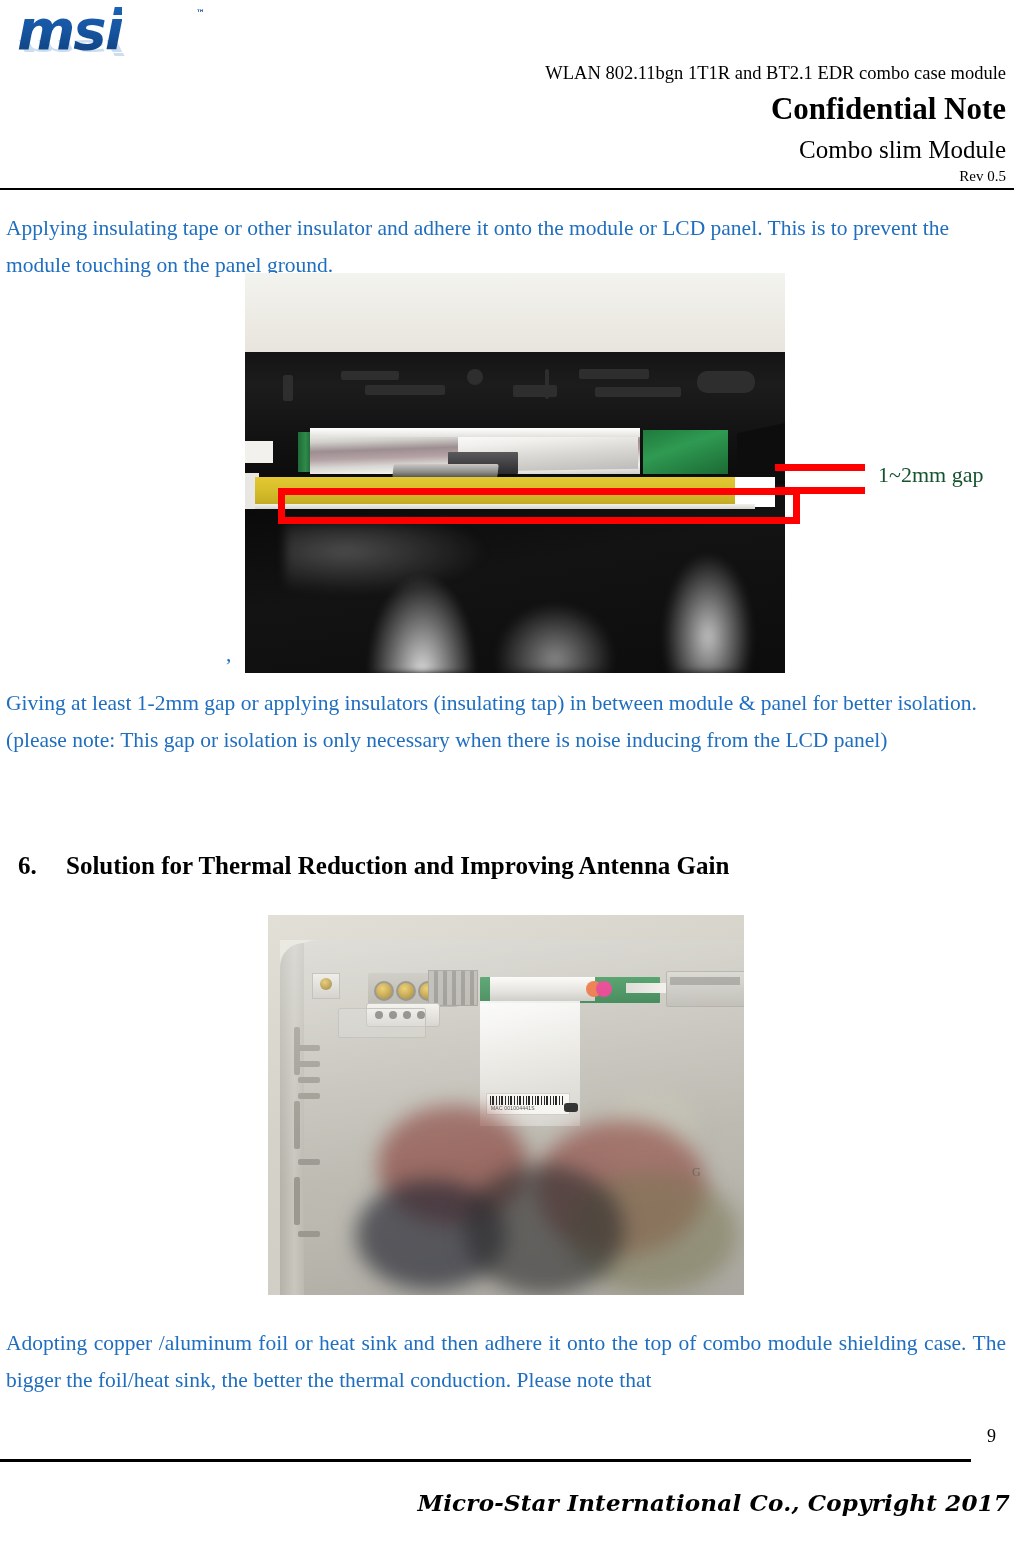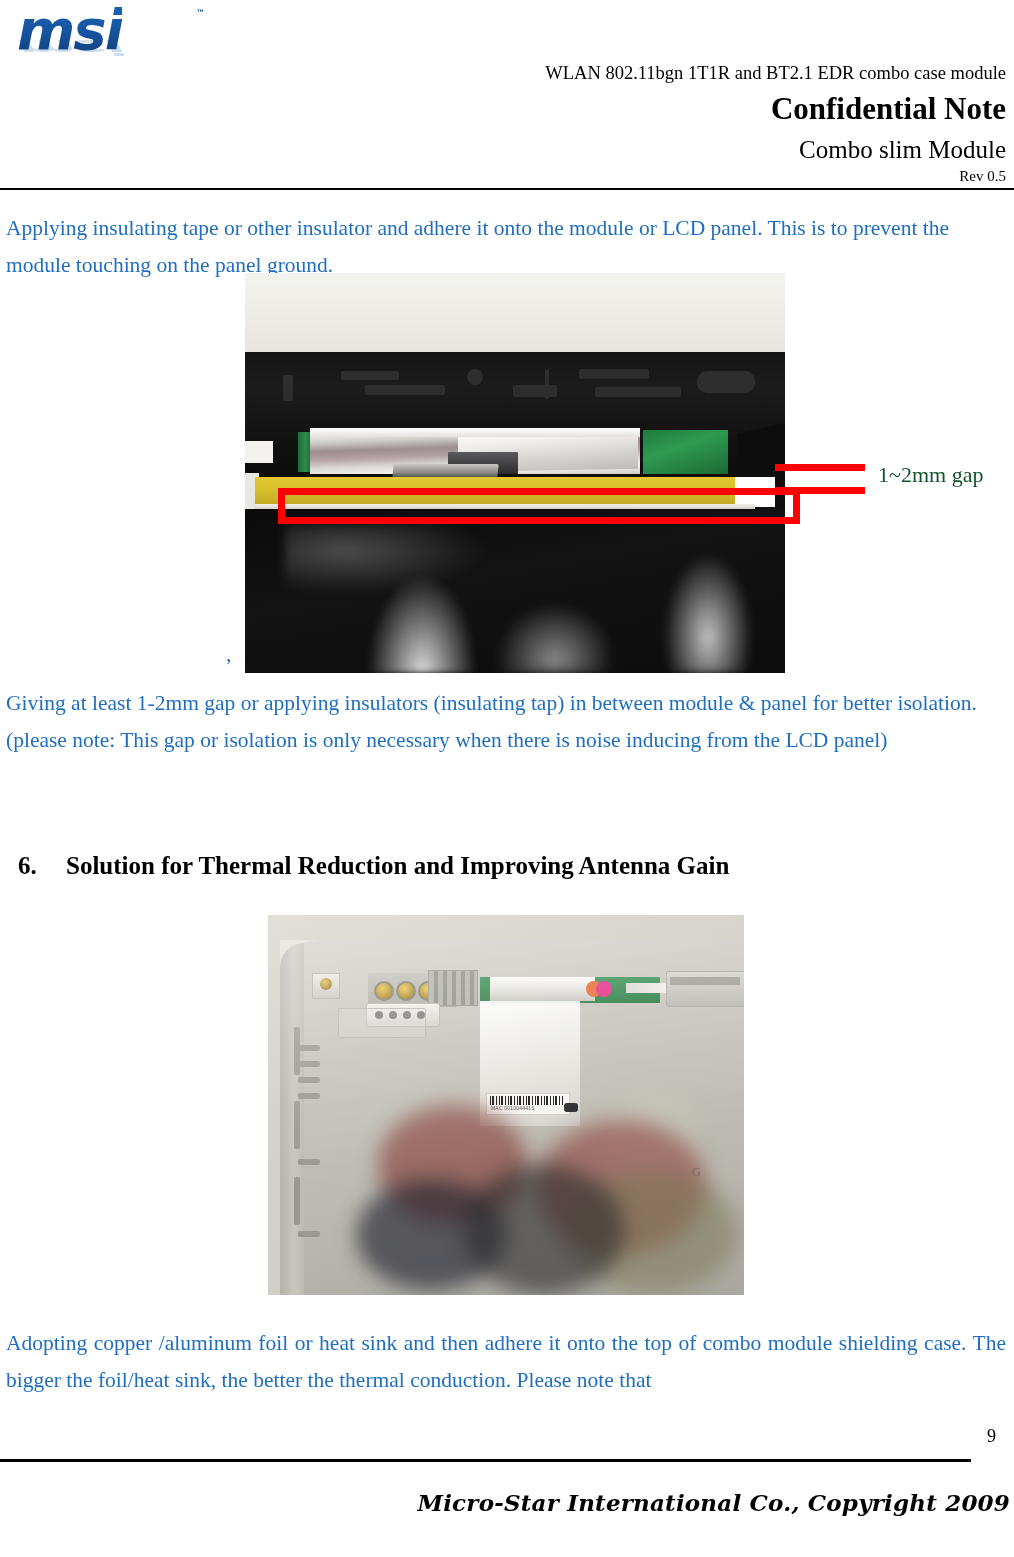--- a/index.html
+++ b/index.html
@@ -713,16 +713,16 @@
     <div class="f2-blob f2-blob-dark2"></div>
     <div class="f2-sheen"></div>
     <div class="f2-mark-g">G</div>
   </div>
 
   <div class="body-text para-3">Adopting copper /aluminum foil or heat sink and then adhere it onto the top of combo module shielding case. The bigger the foil/heat sink, the better the thermal conduction.   Please note that</div>
 
   <div class="page-number">9</div>
   <div class="footer-rule"></div>
   <div class="footer-text">
-    <div>Micro-Star International Co., Copyright 2009</div>
+    <div>Micro-Star International Co., Copyright 2017</div>
   </div>
 
 </div>
 
 </body></html>

